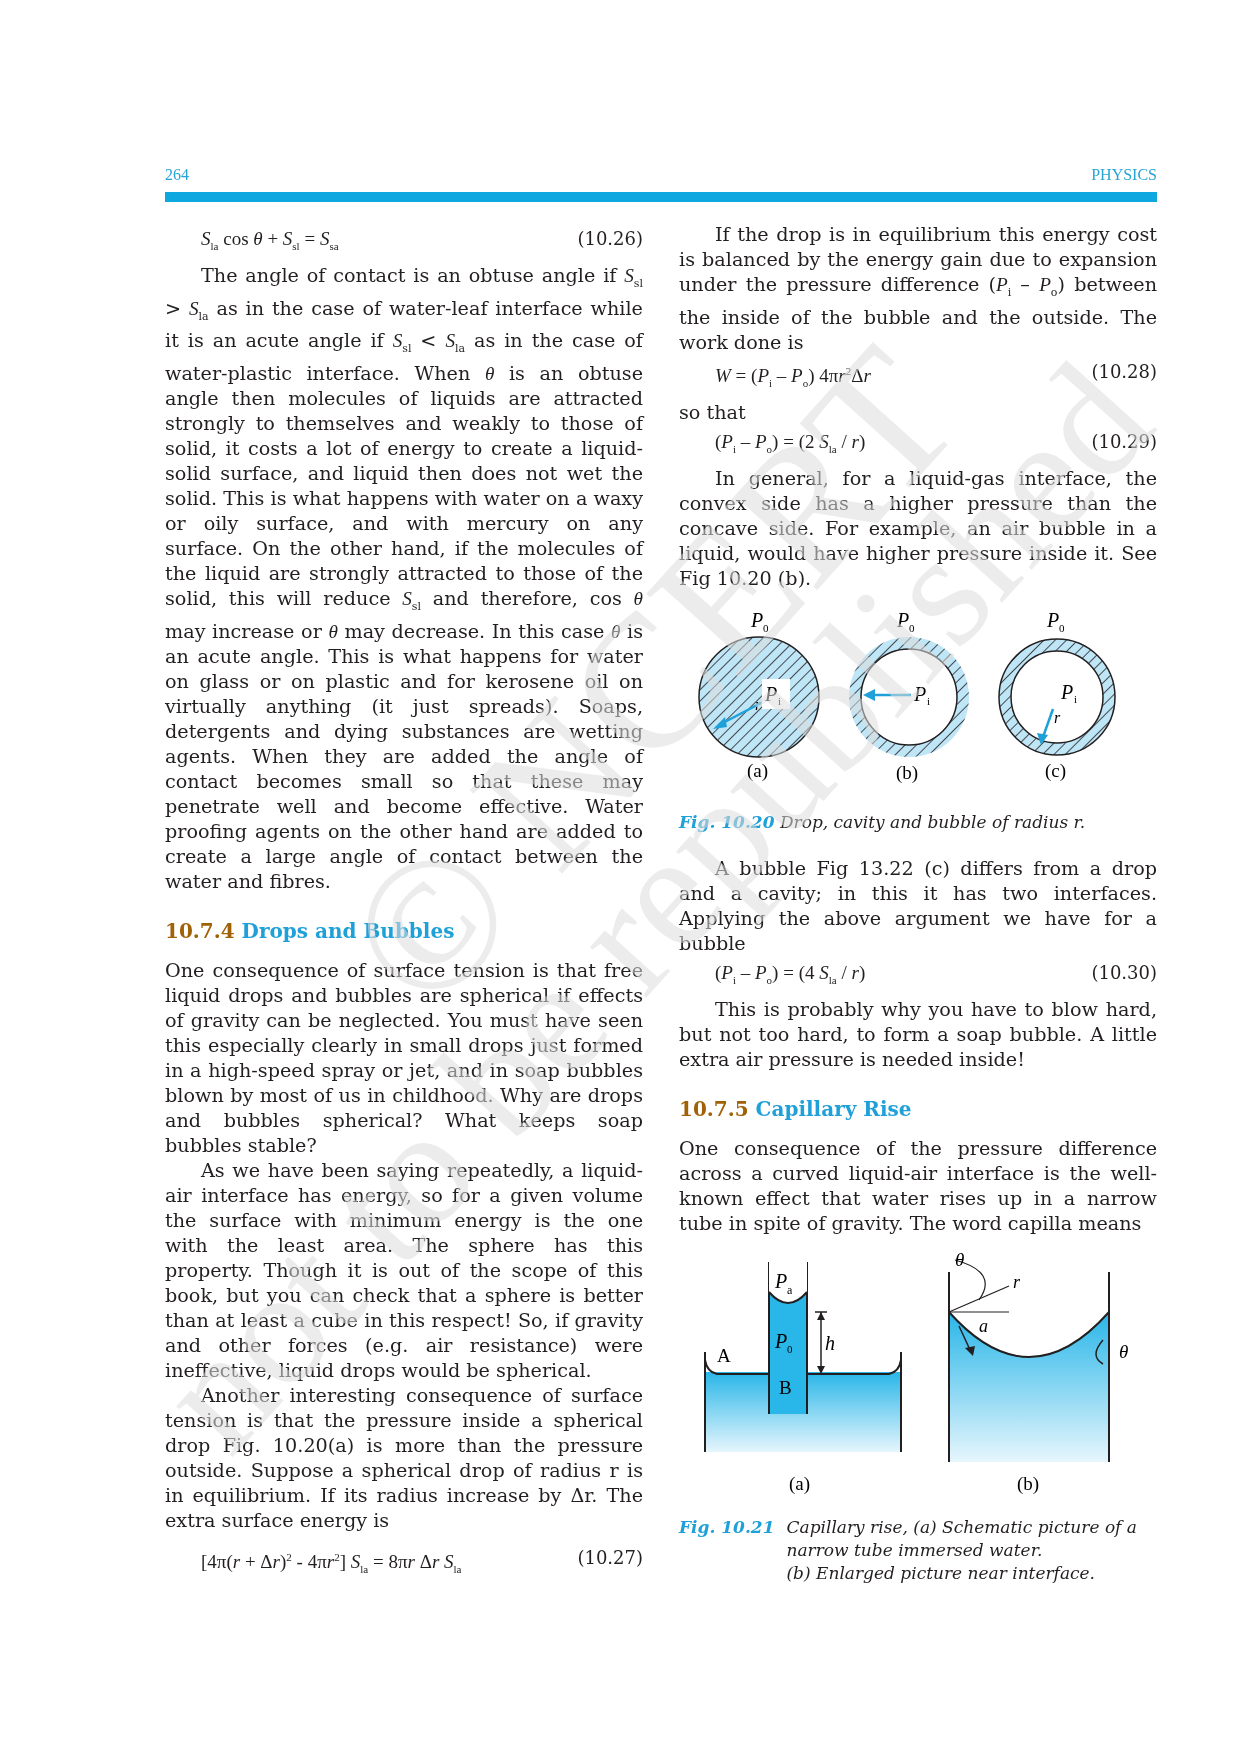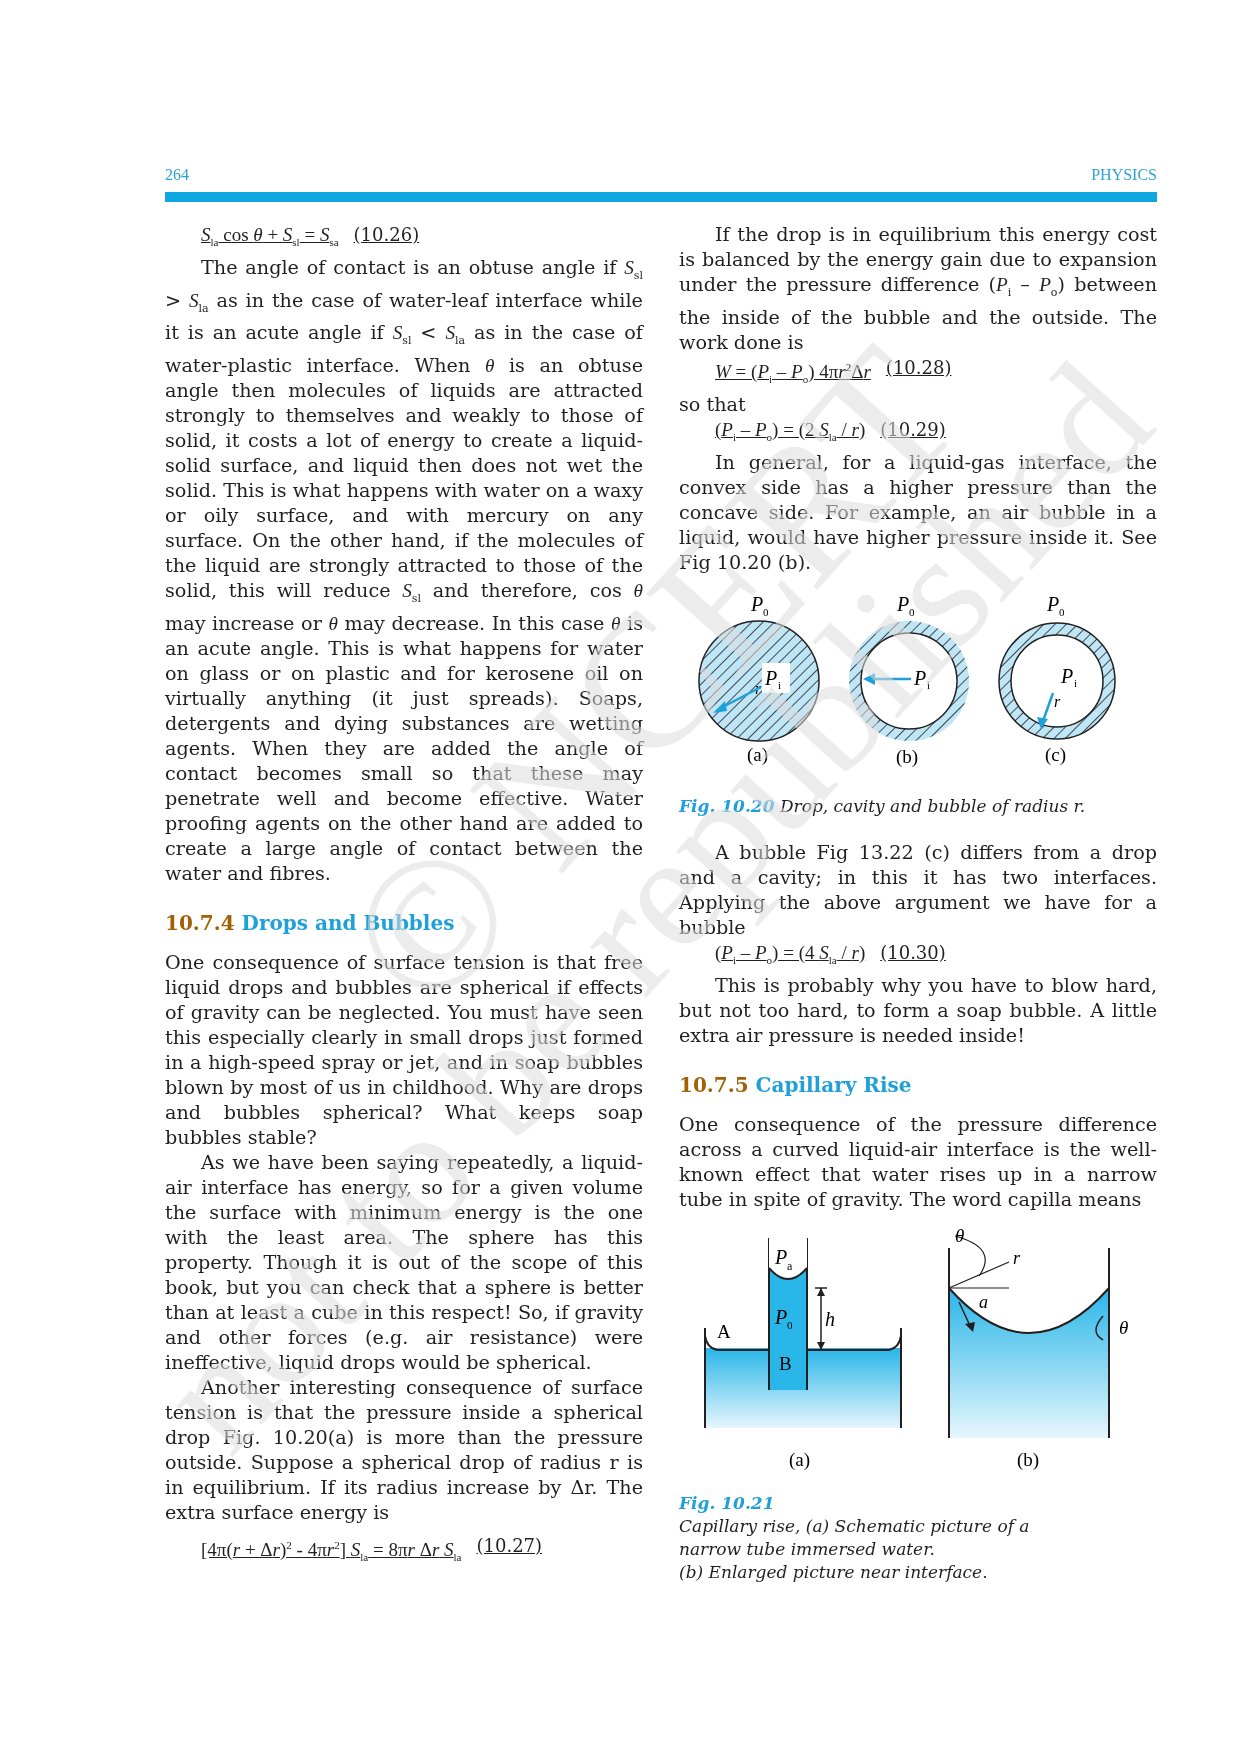--- a/index.html
+++ b/index.html
@@ -7,21 +7,21 @@
          font-family:"DejaVu Serif", "Liberation Serif", serif; color:#231f20; }
   .header { position:absolute; left:165px; top:166px; width:992px; height:20px; }
   .page-num { position:absolute; left:0; top:0; font-size:16px; color:#29a3d6; font-family:Liberation Serif, serif; }
   .running-title { position:absolute; right:0; top:0; font-size:16px; color:#29a3d6; font-family:"Liberation Serif", serif; }
   .header-rule { position:absolute; left:165px; top:192px; width:992px; height:10px; background:#0fa7e0; }
   .col { position:absolute; top:222px; width:478px; font-size:19.2px; line-height:25px; text-align:justify; }
   .col-left { left:165px; }
   .col-right { left:679px; }
   .p { margin:0; text-indent:36px; }
   .p.noindent { text-indent:0; }
-  .eq { display:flex; justify-content:flex-start; padding-left:36px; font-family:"Liberation Serif", serif; font-size:19px; line-height:25px;text-decoration:underline; }
+  .eq { display:flex; justify-content:space-between; padding-left:36px; font-family:"Liberation Serif", serif; font-size:19px; line-height:33px; }
   .eq .num { font-family:"DejaVu Serif", serif; font-size:18px;margin-left:15px; }
   i.m { font-family:"Liberation Serif", serif; }
   sub { font-size:11px; }
   sup { font-size:11px; }
   .sec { margin:25px 0 14px 0; font-weight:bold; font-size:20px; line-height:25px; }
   .sec .n { color:#a16207; }
   .sec .t { color:#1fa0d8; }
   .fig-caption { font-style:italic; font-size:17px; line-height:23px; }
   .fig-caption .lbl { color:#1fa0d8; font-weight:bold; }
   svg text { font-family:"Liberation Serif", serif; }
@@ -171,21 +171,21 @@
       <text x="276" y="14" font-size="19" font-style="italic">θ</text>
       <text x="334" y="36" font-size="18" font-style="italic">r</text>
       <text x="300" y="80" font-size="18" font-style="italic">a</text>
       <line x1="280" y1="74" x2="292" y2="100" stroke="#231f20" stroke-width="1.5"></line>
       <polygon points="294,104 286,96 296,94" fill="#231f20"></polygon>
       <path d="M424 88 Q410 104 424 112" stroke="#231f20" stroke-width="1.5" fill="none"></path>
       <text x="440" y="106" font-size="19" font-style="italic">θ</text>
       <text x="338" y="238" font-size="19">(b)</text>
     </g>
   </svg>
-  <div class="fig-caption" style="display:flex;gap:0;margin-top:4px;flex-direction:column;">
+  <div class="fig-caption" style="display:flex;gap:12px;margin-top:4px;">
     <span class="lbl">Fig. 10.21</span>
     <span>
       <span style="display:block">Capillary rise, (a) Schematic picture of a</span>
       <span style="display:block">narrow tube immersed water.</span>
       <span style="display:block">(b) Enlarged picture near interface.</span>
     </span>
   </div>
 </div>
 
 <svg class="watermark" viewBox="0 0 1240 1755">

